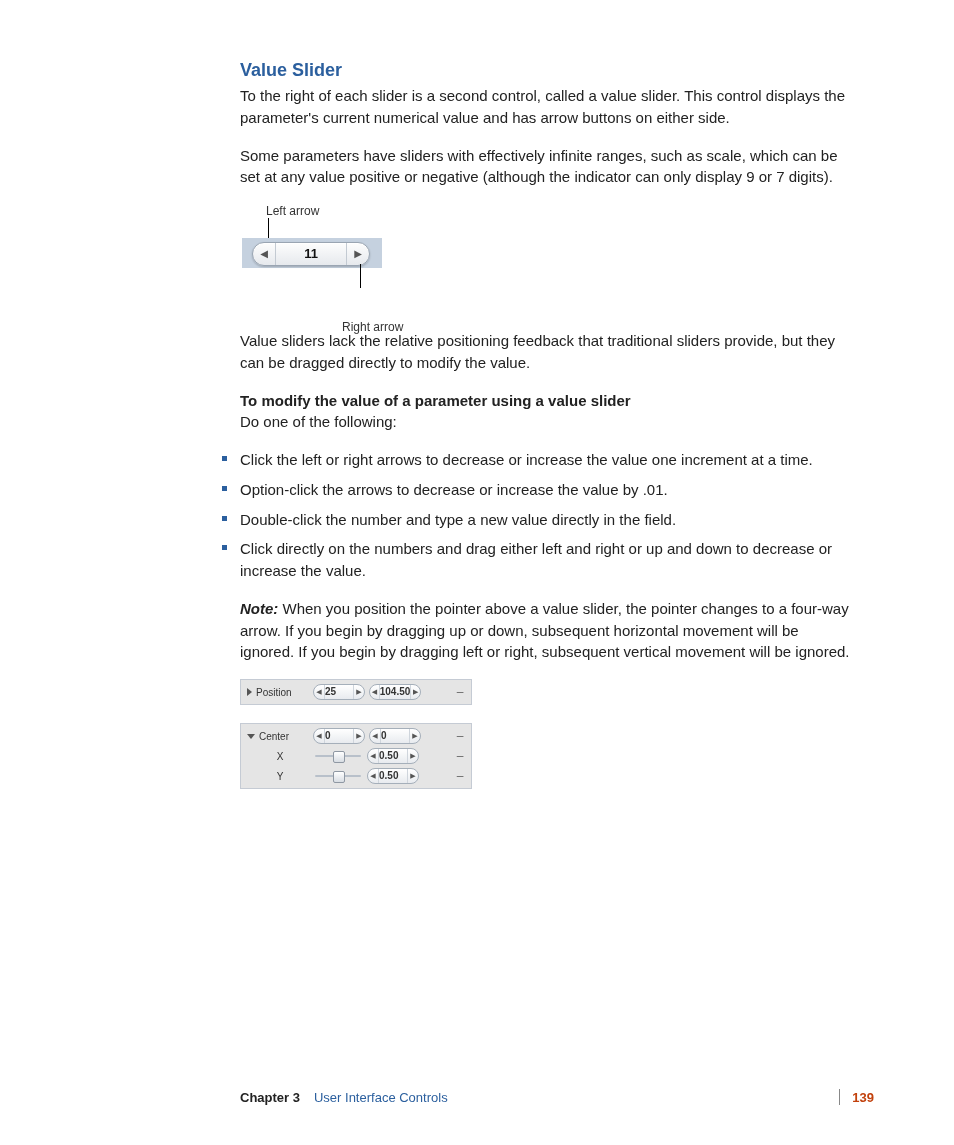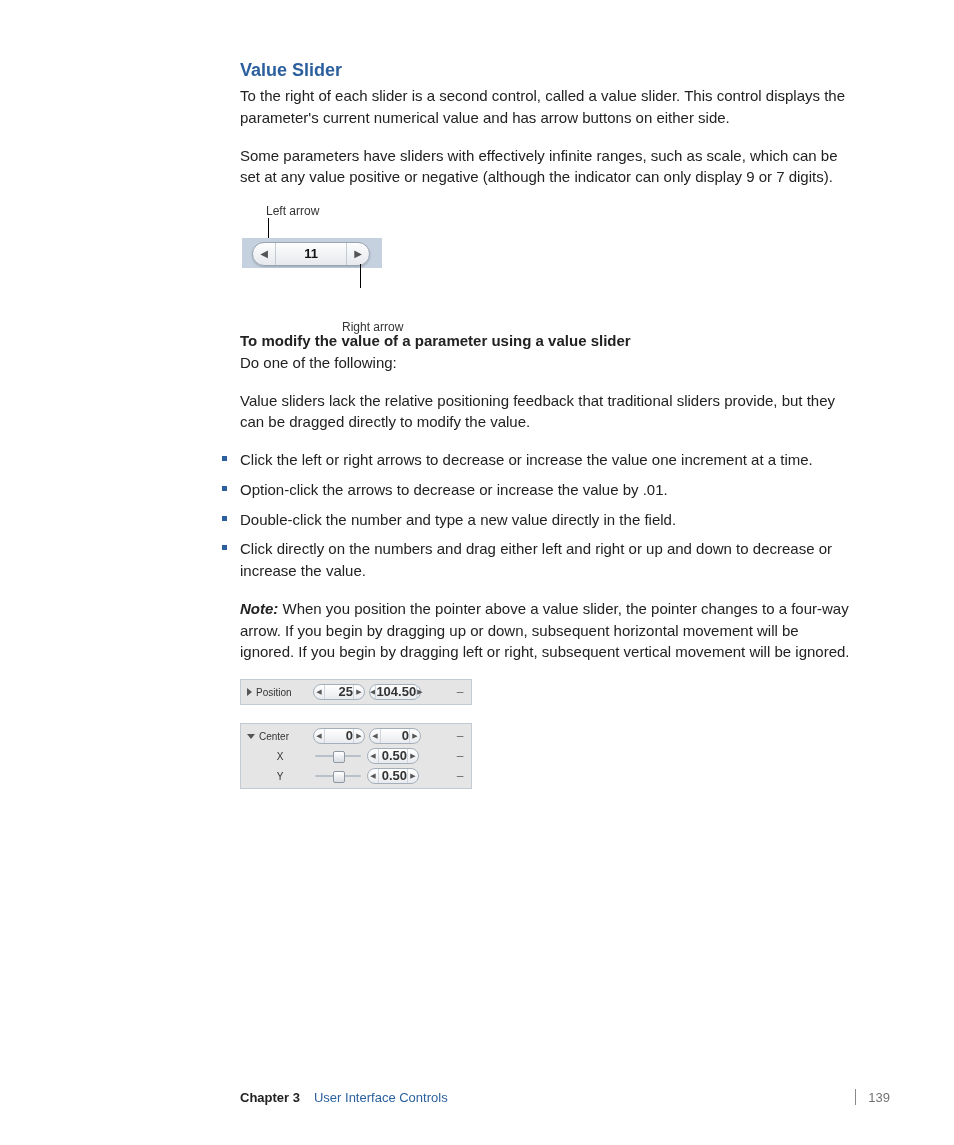--- a/index.html
+++ b/index.html
@@ -164,23 +164,23 @@
   }
   .mini-slider .a {
     width: 10px;
     text-align: center;
     font-size: 7px;
     color: #555;
     line-height: 14px;
   }
   .mini-slider .v {
     flex: 1;
-    text-align: right;
+    text-align: left;
     font-weight: 700;
-    font-size: 13px;
+    font-size: 10px;
     border-left: 1px solid #cfd5dc;
     border-right: 1px solid #cfd5dc;
     line-height: 14px;
   }
   .track {
     position: relative;
     width: 50px;
     height: 14px;
     margin-right: 4px;
   }
@@ -207,36 +207,36 @@
     text-align: center;
     color: #666;
     font-size: 12px;
     margin-left: auto;
   }
 
   
   .footer {
     position: absolute;
     left: 240px;
-    right: 64px;
+    right: 80px;
     bottom: 40px;
     display: flex;
     align-items: center;
     font-size: 13px;
     text-align: right;
   }
   .footer .chap { font-weight: 700; color: #222; margin-right: 14px; }
   .footer .title { color: #2b5f9e; }
   .footer .rule {
     flex: 1;
     border-right: 1px solid #888;
     margin: 0 12px;
     height: 16px;
   }
-  .footer .pg { font-weight: 400; color: #737373; }
+  .footer .pg { font-weight: 700; color: #c2410c; }
 </style>
 </head>
 <body>
 
 <div class="page">
 
   <h3 class="sec-title">Value Slider</h3>
 
   <p class="body">To the right of each slider is a second control, called a value slider. This control displays the parameter's current numerical value and has arrow buttons on either side.</p>
   <p class="body">Some parameters have sliders with effectively infinite ranges, such as scale, which can be set at any value positive or negative (although the indicator can only display 9 or 7 digits).</p>
@@ -249,26 +249,26 @@
     <div class="vslider">
       <span class="arrow">◀</span>
       <span class="val">11</span>
       <span class="arrow">▶</span>
     </div>
 
     <div class="callout-line" style="top:60px; left:118px; width:1px; height:24px;"></div>
     <span class="callout" style="top:84px; left:100px;margin-top:32px;">Right arrow</span>
   </div>
 
+  <p class="body">Value sliders lack the relative positioning feedback that traditional sliders provide, but they can be dragged directly to modify the value.</p>
+
   <p class="body">
     <span class="bold">To modify the value of a parameter using a value slider</span><br>
     <span>Do one of the following:</span>
   </p>
-
-  <p class="body">Value sliders lack the relative positioning feedback that traditional sliders provide, but they can be dragged directly to modify the value.</p>
 
   <ul class="bullets">
     <li>Click the left or right arrows to decrease or increase the value one increment at a time.</li>
     <li>Option-click the arrows to decrease or increase the value by .01.</li>
     <li>Double-click the number and type a new value directly in the field.</li>
     <li>Click directly on the numbers and drag either left and right or up and down to decrease or increase the value.</li>
   </ul>
 
   <p class="body">
     <span class="note-label">Note:</span><span>  When you position the pointer above a value slider, the pointer changes to a four-way arrow. If you begin by dragging up or down, subsequent horizontal movement will be ignored. If you begin by dragging left or right, subsequent vertical movement will be ignored.</span>

